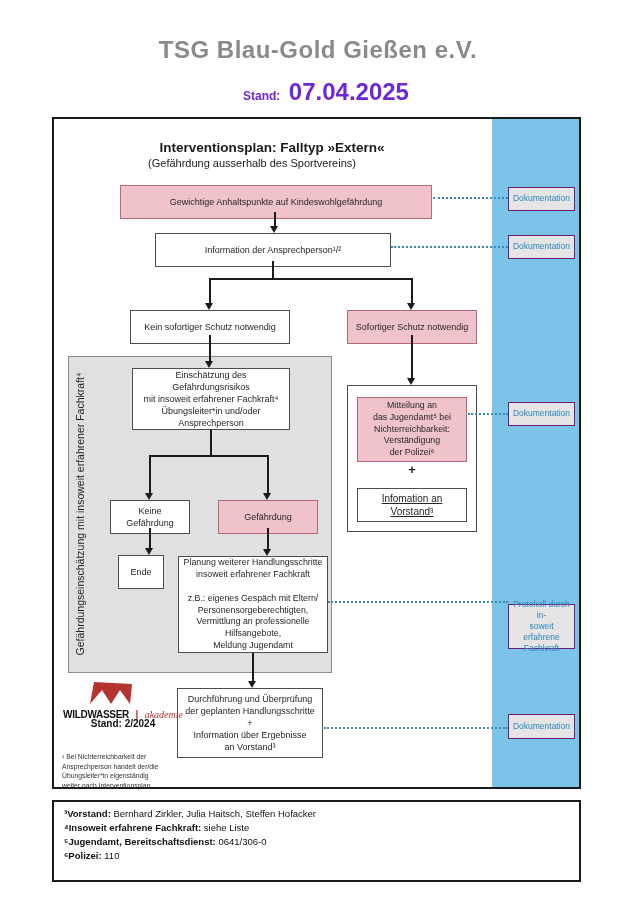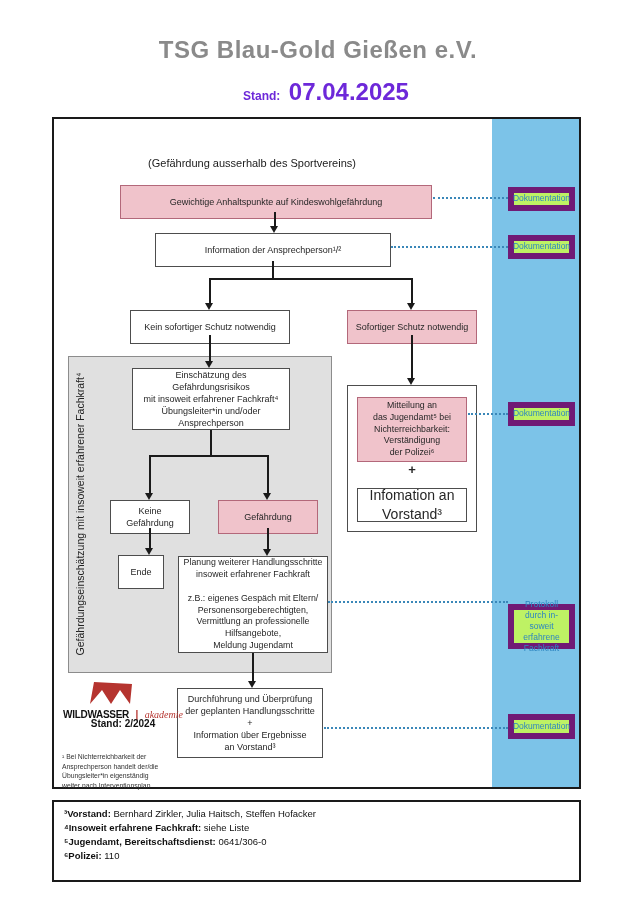--- a/index.html
+++ b/index.html
@@ -39,21 +39,21 @@
     text-align:center;white-space:nowrap;}
 
   
   .vline{position:absolute;width:2px;background:#1a1a1a;}
   .hline{position:absolute;height:2px;background:#1a1a1a;}
   .arrow-down{position:absolute;width:0;height:0;border-left:4.5px solid transparent;
     border-right:4.5px solid transparent;border-top:7px solid #1a1a1a;}
   .dots{position:absolute;border-top:2px dotted #3a87b8;height:0;}
 
   
-  .docbox{position:absolute;box-sizing:border-box;background:#bef264;border:6px solid #701a75;
+  .docbox{position:absolute;box-sizing:border-box;background:#e5e5e5;border:1px solid #701a75;
     color:#2e86c1;font-size:8.5px;line-height:1.3;display:flex;align-items:center;
     justify-content:center;text-align:center;white-space:pre-line;padding:1px 2px;}
 
   
   .logo-icon{position:absolute;left:88px;top:680px;}
   .logo-line{position:absolute;left:56px;top:704px;width:134px;text-align:center;white-space:nowrap;}
   .logo-main{font-size:10px;font-weight:bold;color:#111;letter-spacing:-0.3px;}
   .logo-div{font-size:10px;font-weight:bold;color:#b5342f;margin:0 2px;}
   .logo-sub{font-size:10px;color:#b5342f;font-family:"Liberation Serif", serif;font-style:italic;}
   .logo-stand{position:absolute;left:56px;top:718px;width:134px;text-align:center;
@@ -74,20 +74,21 @@
 
   <div class="org-title">TSG Blau-Gold Gießen e.V.</div>
   <div class="stand-line">
     <span class="stand-label">Stand:</span>
     <span class="stand-date">07.04.2025</span>
   </div>
 
   <div class="frame"></div>
   <div class="bluecol"></div>
 
+  <div class="dg-title">Interventionsplan: Falltyp »Extern«</div>
   <div class="dg-subtitle">(Gefährdung ausserhalb des Sportvereins)</div>
 
   <div class="graybox" style="left:68px;top:356px;width:264px;height:317px;"></div>
   <div class="side-label">Gefährdungseinschätzung mit insoweit erfahrener Fachkraft⁴</div>
 
   <div class="box pink" style="left:120px;top:185px;width:312px;height:28px;">Gewichtige Anhaltspunkte auf Kindeswohlgefährdung</div>
   <div class="box" style="left:155px;top:233px;width:236px;height:28px;">Information der Ansprechperson¹/²</div>
   <div class="box" style="left:130px;top:310px;width:160px;height:25px;">Kein sofortiger Schutz notwendig</div>
   <div class="box pink" style="left:347px;top:310px;width:130px;height:25px;">Sofortiger Schutz notwendig</div>
   <div class="box" style="left:132px;top:368px;width:158px;height:62px;">Einschätzung des Gefährdungsrisikos
@@ -106,21 +107,21 @@
 Hilfsangebote,
 Meldung Jugendamt</div>
 
   <div class="container-box" style="left:347px;top:385px;width:130px;height:147px;"></div>
   <div class="box pink" style="left:357px;top:397px;width:110px;height:65px;font-size:8.8px;">Mitteilung an
 das Jugendamt⁵ bei
 Nichterreichbarkeit:
 Verständigung
 der Polizei⁶</div>
   <div class="plus" style="left:347px;top:462px;width:130px;">+</div>
-  <div class="box" style="left:357px;top:488px;width:110px;height:29px;font-size:14px;">Infomation an Vorstand³</div>
+  <div class="box" style="left:357px;top:488px;width:110px;height:29px;font-size:10px;text-decoration:underline;">Infomation an Vorstand³</div>
 
   <div class="box" style="left:177px;top:688px;width:146px;height:70px;">Durchführung und Überprüfung
 der geplanten Handlungsschritte
 +
 Information über Ergebnisse
 an Vorstand³</div>
 
   <div class="vline" style="left:274px;top:212px;height:15px;"></div>
   <div class="arrow-down" style="left:270px;top:226px;"></div>
 

